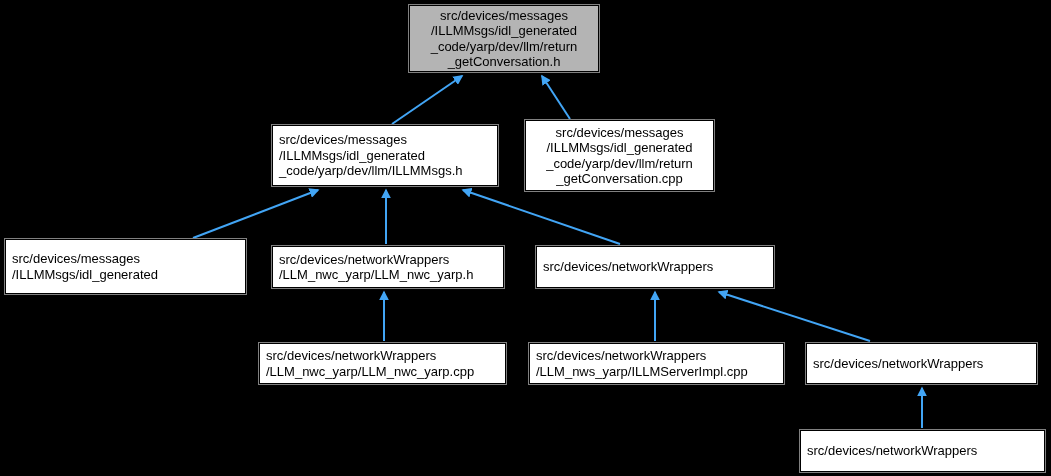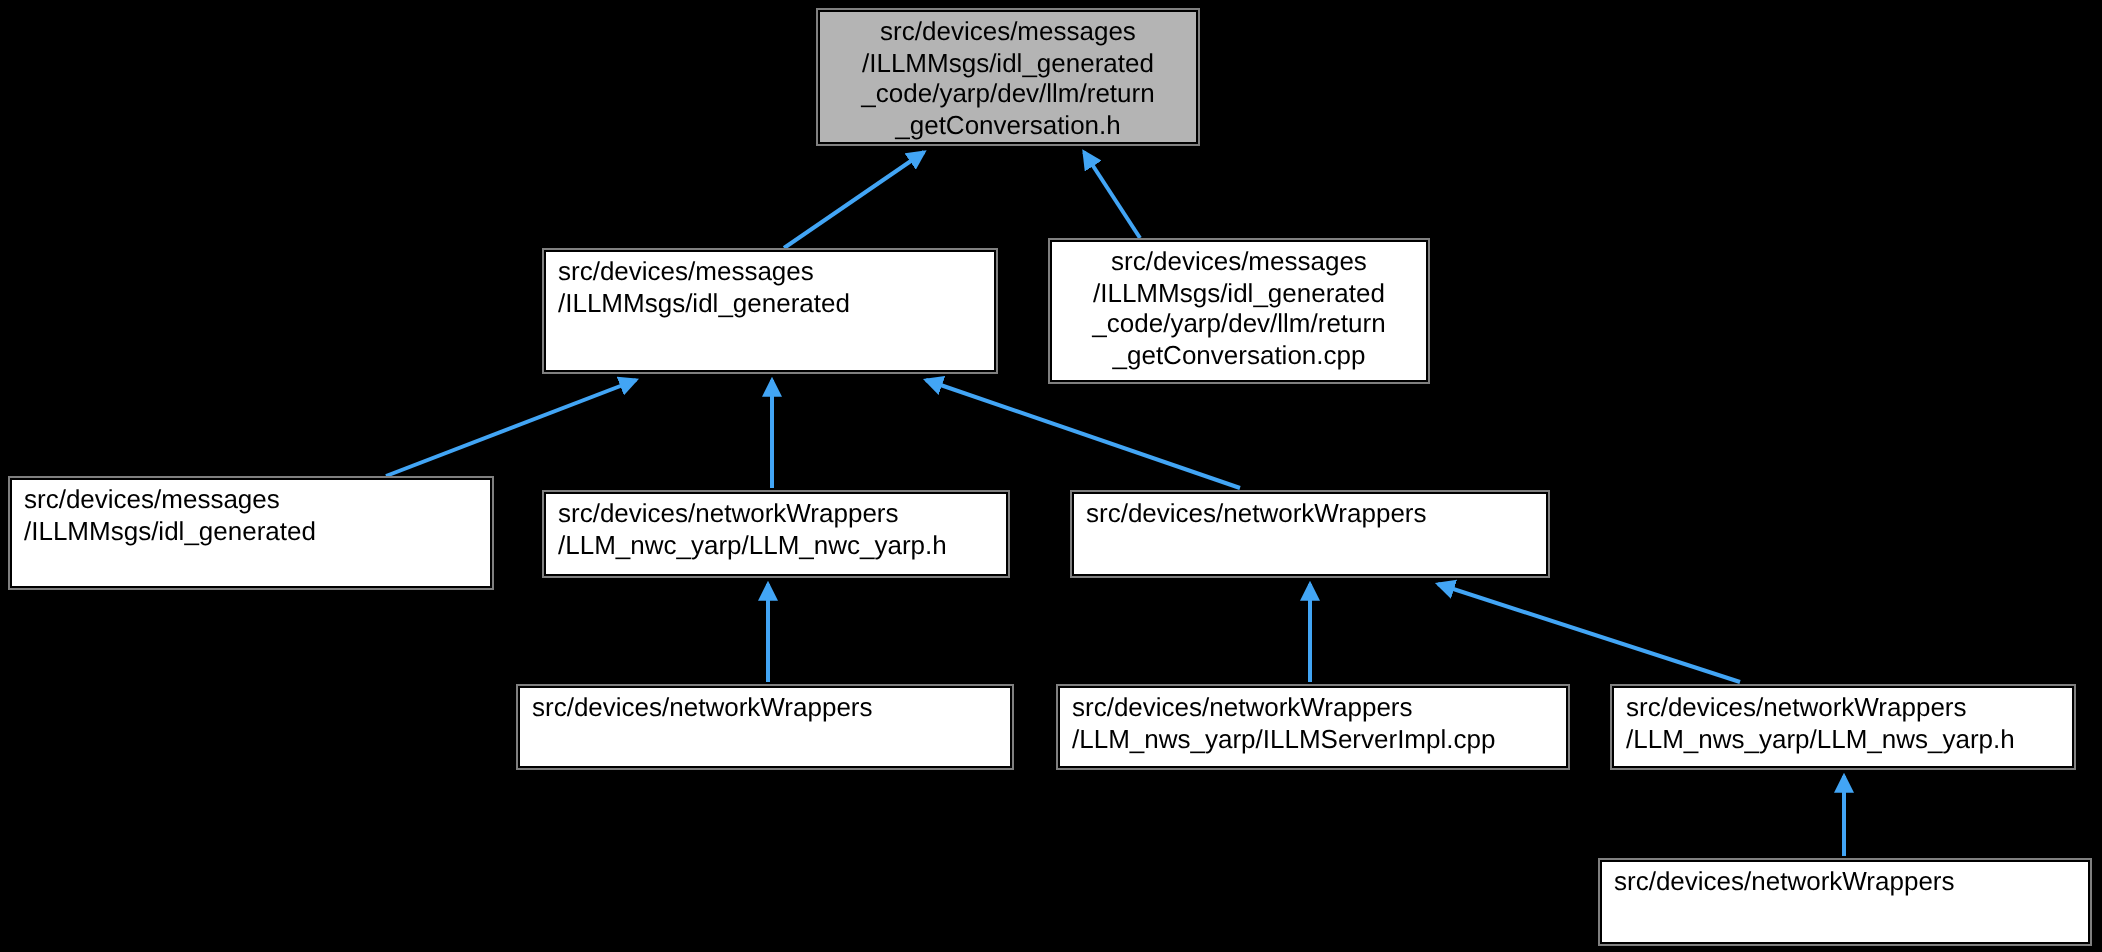--- a/index.html
+++ b/index.html
@@ -28,20 +28,21 @@
     box-sizing: border-box;
     background: #ffffff;
     border: 1px solid #000000;
     outline: 1px solid #808080;
     color: #000000;
     font-size: 13px;
     line-height: 15.5px;
     white-space: pre;
     display: flex;
     flex-direction: column;
+    justify-content: center;
     padding: 2px 6px;
   }
   .node.root {
     background: #b4b4b4;
   }
   .node .line {
     display: block;
   }
   .node.center-text {
     align-items: center;
@@ -67,23 +68,23 @@
       <line x1="193" y1="238" x2="318" y2="190" stroke="#42a5f5" stroke-width="2" marker-end="url(#arrowhead)"></line>
       <line x1="386" y1="244" x2="386" y2="190" stroke="#42a5f5" stroke-width="2" marker-end="url(#arrowhead)"></line>
       <line x1="620" y1="244" x2="463" y2="190" stroke="#42a5f5" stroke-width="2" marker-end="url(#arrowhead)"></line>
       <line x1="384" y1="341" x2="384" y2="292" stroke="#42a5f5" stroke-width="2" marker-end="url(#arrowhead)"></line>
       <line x1="655" y1="341" x2="655" y2="292" stroke="#42a5f5" stroke-width="2" marker-end="url(#arrowhead)"></line>
       <line x1="870" y1="341" x2="719" y2="292" stroke="#42a5f5" stroke-width="2" marker-end="url(#arrowhead)"></line>
       <line x1="922" y1="428" x2="922" y2="388" stroke="#42a5f5" stroke-width="2" marker-end="url(#arrowhead)"></line>
     </svg>
   <div id="node-layer">
       <div class="node root center-text" style="left: 409px; top: 5px; width: 190px; height: 67px;"><span class="line">src/devices/messages</span><span class="line">/ILLMMsgs/idl_generated</span><span class="line">_code/yarp/dev/llm/return</span><span class="line">_getConversation.h</span></div>
-      <div class="node left-text" style="left: 272px; top: 125px; width: 226px; height: 61px;"><span class="line">src/devices/messages</span><span class="line">/ILLMMsgs/idl_generated</span></div>
+      <div class="node left-text" style="left: 272px; top: 125px; width: 226px; height: 61px;"><span class="line">src/devices/messages</span><span class="line">/ILLMMsgs/idl_generated</span><span class="line">_code/yarp/dev/llm/ILLMMsgs.h</span></div>
       <div class="node center-text" style="left: 525px; top: 120px; width: 189px; height: 71px;"><span class="line">src/devices/messages</span><span class="line">/ILLMMsgs/idl_generated</span><span class="line">_code/yarp/dev/llm/return</span><span class="line">_getConversation.cpp</span></div>
       <div class="node left-text" style="left: 5px; top: 239px; width: 241px; height: 55px;"><span class="line">src/devices/messages</span><span class="line">/ILLMMsgs/idl_generated</span></div>
       <div class="node left-text" style="left: 272px; top: 246px; width: 232px; height: 42px;"><span class="line">src/devices/networkWrappers</span><span class="line">/LLM_nwc_yarp/LLM_nwc_yarp.h</span></div>
       <div class="node left-text" style="left: 536px; top: 246px; width: 238px; height: 42px;"><span class="line">src/devices/networkWrappers</span></div>
-      <div class="node left-text" style="left: 259px; top: 343px; width: 247px; height: 41px;"><span class="line">src/devices/networkWrappers</span></div>
+      <div class="node left-text" style="left: 259px; top: 343px; width: 247px; height: 41px;"><span class="line">src/devices/networkWrappers</span><span class="line">/LLM_nwc_yarp/LLM_nwc_yarp.cpp</span></div>
       <div class="node left-text" style="left: 529px; top: 343px; width: 255px; height: 41px;"><span class="line">src/devices/networkWrappers</span><span class="line">/LLM_nws_yarp/ILLMServerImpl.cpp</span></div>
-      <div class="node left-text" style="left: 806px; top: 343px; width: 231px; height: 41px;"><span class="line">src/devices/networkWrappers</span><span class="line">/LLM_nws_yarp/LLM_nws_yarp.h</span></div>
+      <div class="node left-text" style="left: 806px; top: 343px; width: 231px; height: 41px;"><span class="line">src/devices/networkWrappers</span></div>
       <div class="node left-text" style="left: 800px; top: 430px; width: 245px; height: 42px;"><span class="line">src/devices/networkWrappers</span></div>
     </div>
 </div>
 
 </body></html>

